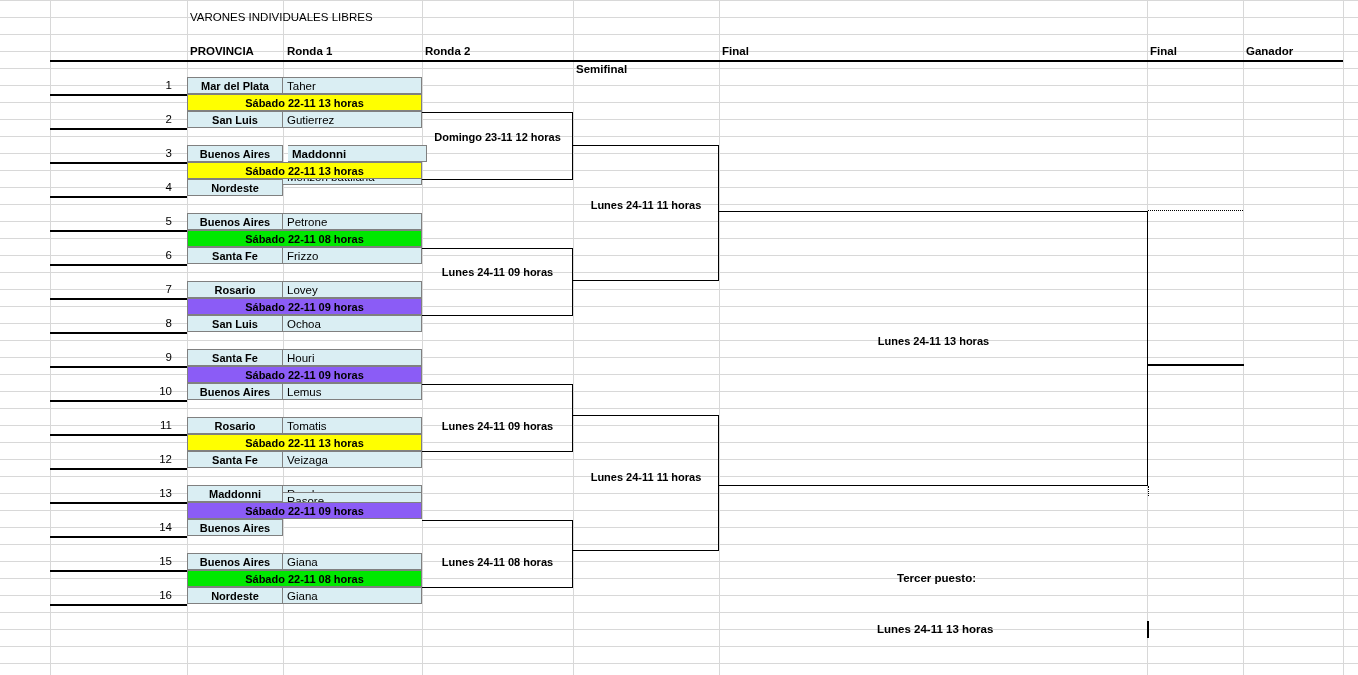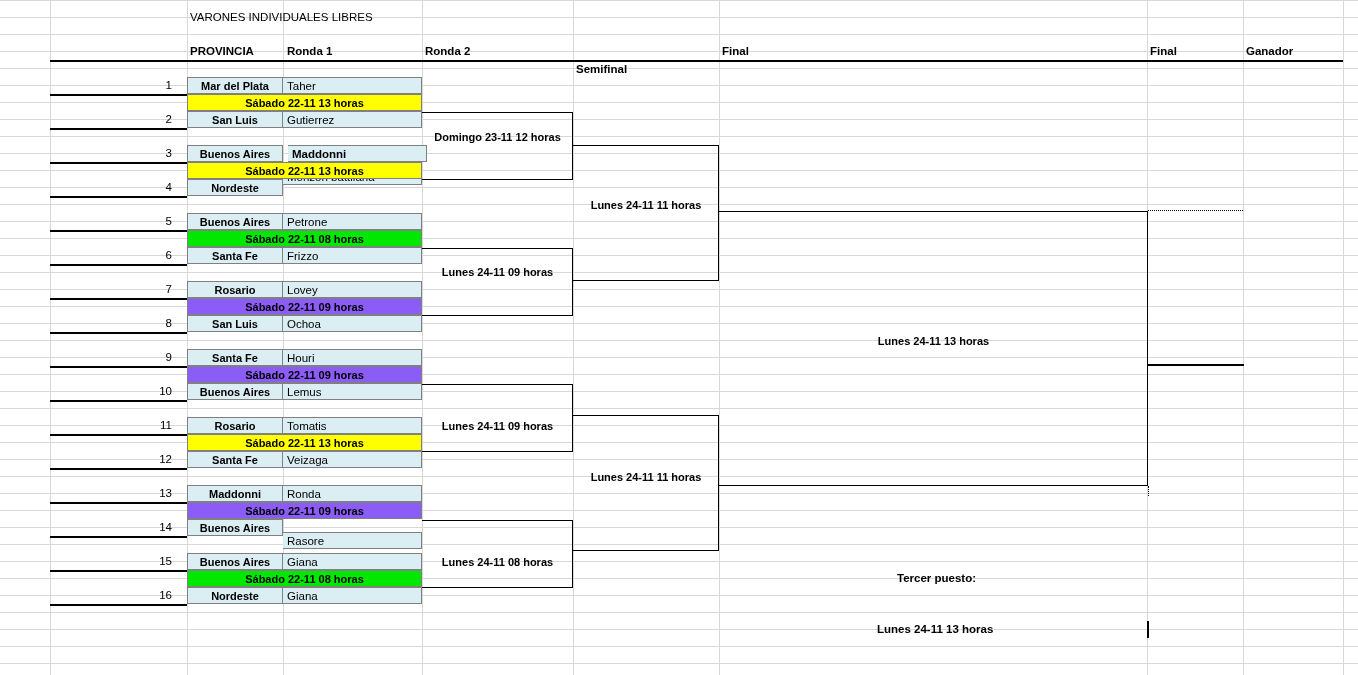--- a/index.html
+++ b/index.html
@@ -172,21 +172,21 @@
       <div class="numrule" style="left: 50px; top: 468px; width: 137px;"></div>
       <div class="cell c-prov" style="left: 187px; top: 451px; width: 96px;">Santa Fe</div>
       <div class="cell c-name" style="left: 283px; top: 451px; width: 139px;">Veizaga</div>
       <div class="cell c-num" style="left: 50px; top: 485px; width: 130px;">13</div>
       <div class="numrule" style="left: 50px; top: 502px; width: 137px;"></div>
       <div class="cell c-prov" style="left: 187px; top: 485px; width: 96px;">Maddonni</div>
       <div class="cell c-name" style="left: 283px; top: 485px; width: 139px;">Ronda</div>
       <div class="cell c-num" style="left: 50px; top: 519px; width: 130px;">14</div>
       <div class="numrule" style="left: 50px; top: 536px; width: 137px;"></div>
       <div class="cell c-prov" style="left: 187px; top: 519px; width: 96px;">Buenos Aires</div>
-      <div class="cell c-name" style="left: 283px; top: 532px; width: 139px;">Rasore</div>
+      <div class="cell c-name" style="left: 283px; top: 492px; width: 139px;">Rasore</div>
       <div class="cell c-num" style="left: 50px; top: 553px; width: 130px;">15</div>
       <div class="numrule" style="left: 50px; top: 570px; width: 137px;"></div>
       <div class="cell c-prov" style="left: 187px; top: 553px; width: 96px;">Buenos Aires</div>
       <div class="cell c-name" style="left: 283px; top: 553px; width: 139px;">Giana</div>
       <div class="cell c-num" style="left: 50px; top: 587px; width: 130px;">16</div>
       <div class="numrule" style="left: 50px; top: 604px; width: 137px;"></div>
       <div class="cell c-prov" style="left: 187px; top: 587px; width: 96px;">Nordeste</div>
       <div class="cell c-name" style="left: 283px; top: 587px; width: 139px;">Giana</div>
       <div class="cell c-match m-yellow" style="left: 187px; top: 94px; width: 235px;">Sábado 22-11 13 horas</div>
       <div class="cell c-match m-yellow" style="left: 187px; top: 162px; width: 235px;">Sábado 22-11 13 horas</div>

